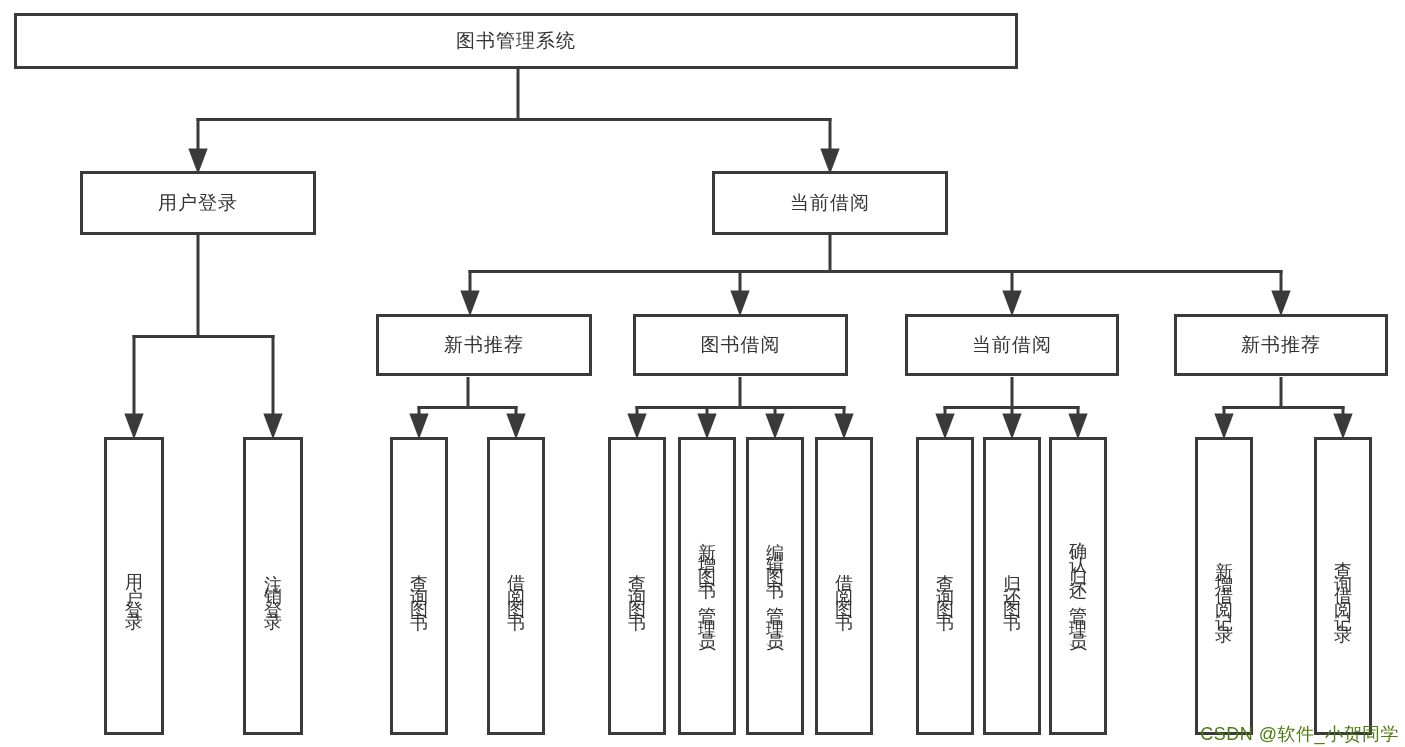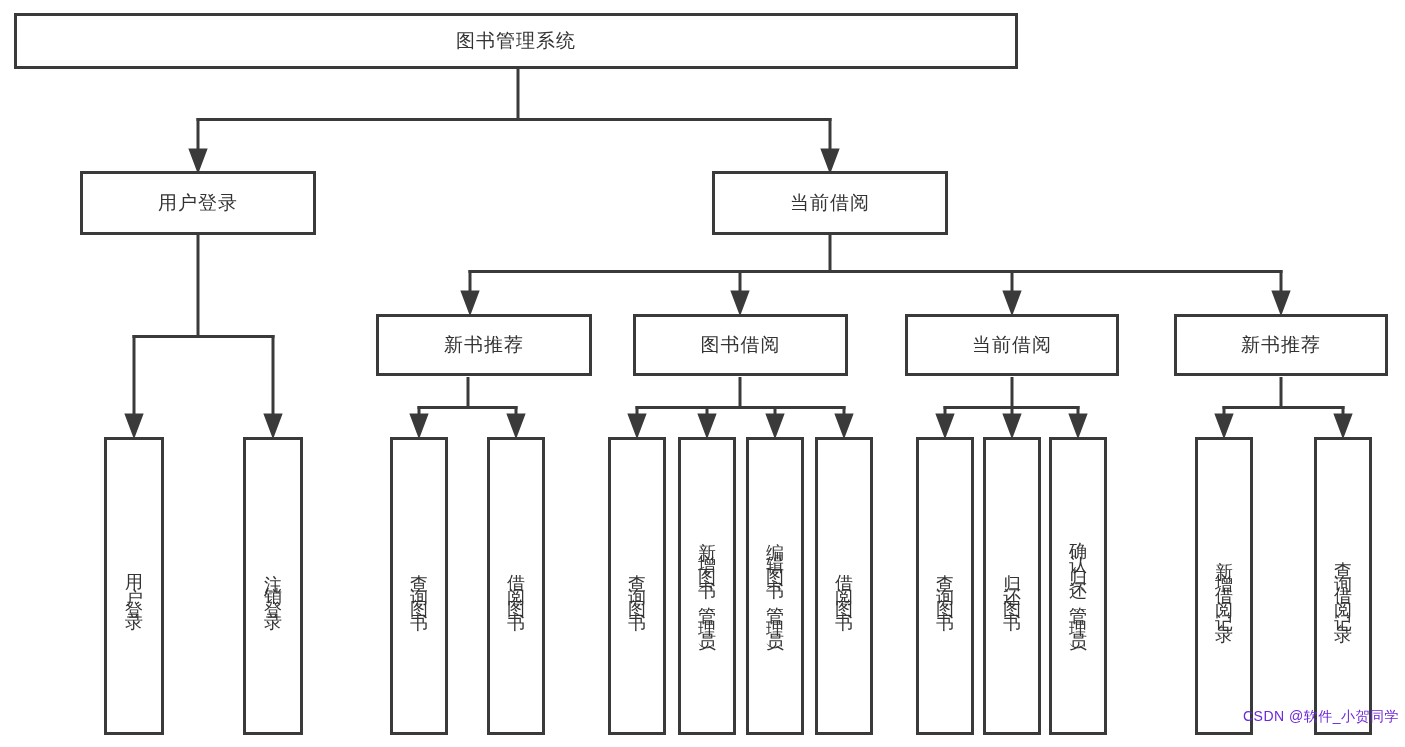--- a/index.html
+++ b/index.html
@@ -45,23 +45,23 @@
     text-orientation: mixed;
     font-size: 18px;
     line-height: 1;
     letter-spacing: 13px;
     white-space: nowrap;
     color: #333333;
   }
   .watermark {
     position: absolute;
     right: 6px;
-    bottom: 21px;
-    font-size: 14px;
-    color: #6d28d9;
+    bottom: 1px;
+    font-size: 18px;
+    color: #4d7c0f;
     letter-spacing: 0.5px;
   }
 </style>
 </head>
 <body>
 
 <div class="canvas">
 
   <svg class="connectors" width="1405" height="747" viewBox="0 0 1405 747" stroke="#3a3a3a" stroke-width="3" fill="#3a3a3a">
 

